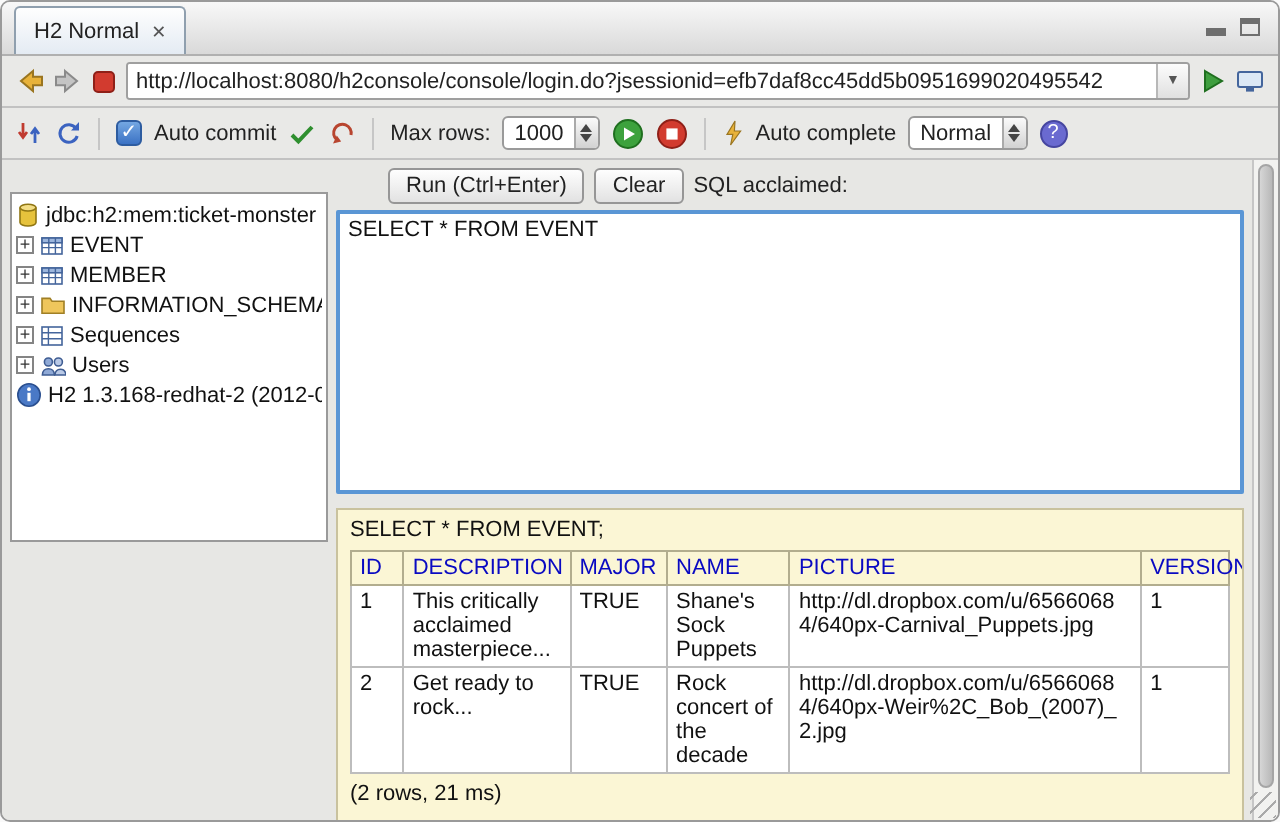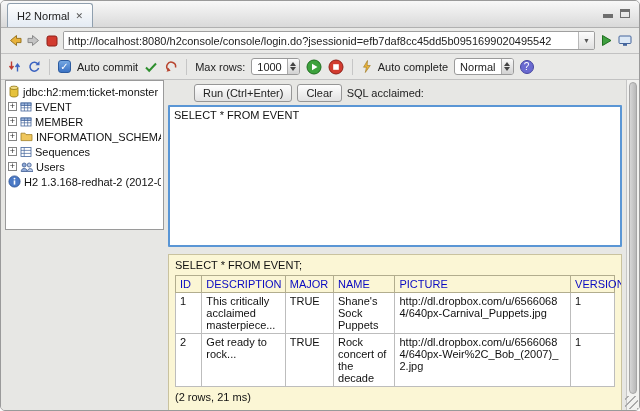--- a/index.html
+++ b/index.html
@@ -51,21 +51,21 @@
   .tri-down { width: 0; height: 0; border-left: 3px solid transparent;
               border-right: 3px solid transparent; border-top: 4px solid #444; }
   .help { width: 14px; height: 14px; border-radius: 50%; background: #6a6ad0;
           border: 1px solid #4646a0; color: #fff; font-size: 10px; line-height: 12px;
           text-align: center; }
   .help::before { content: "?"; }
 
   
   .page { position: relative; height: 330px; background: #e7e7e4; }
 
-  .tree { position: absolute; left: 4px; top: 0; width: 159px; height: 150px;
+  .tree { position: absolute; left: 4px; top: 16px; width: 159px; height: 175px;
           background: #fff; border: 1px solid #9a9a9a; font-size: 11px;
           padding: 3px 2px; overflow: hidden; }
   .titem { display: flex; align-items: center; gap: 3px; height: 15px;
            white-space: nowrap; overflow: hidden; color: #111; }
   .twisty { flex: 0 0 9px; width: 9px; height: 9px; border: 1px solid #848484;
             background: #fff; font-size: 9px; line-height: 7px; text-align: center; color: #333; }
   .twisty::before { content: "+"; }
   .ticon { display: inline-flex; flex: 0 0 auto; }
 
   .main { position: absolute; left: 167px; top: 0; right: 17px; bottom: 0; }

